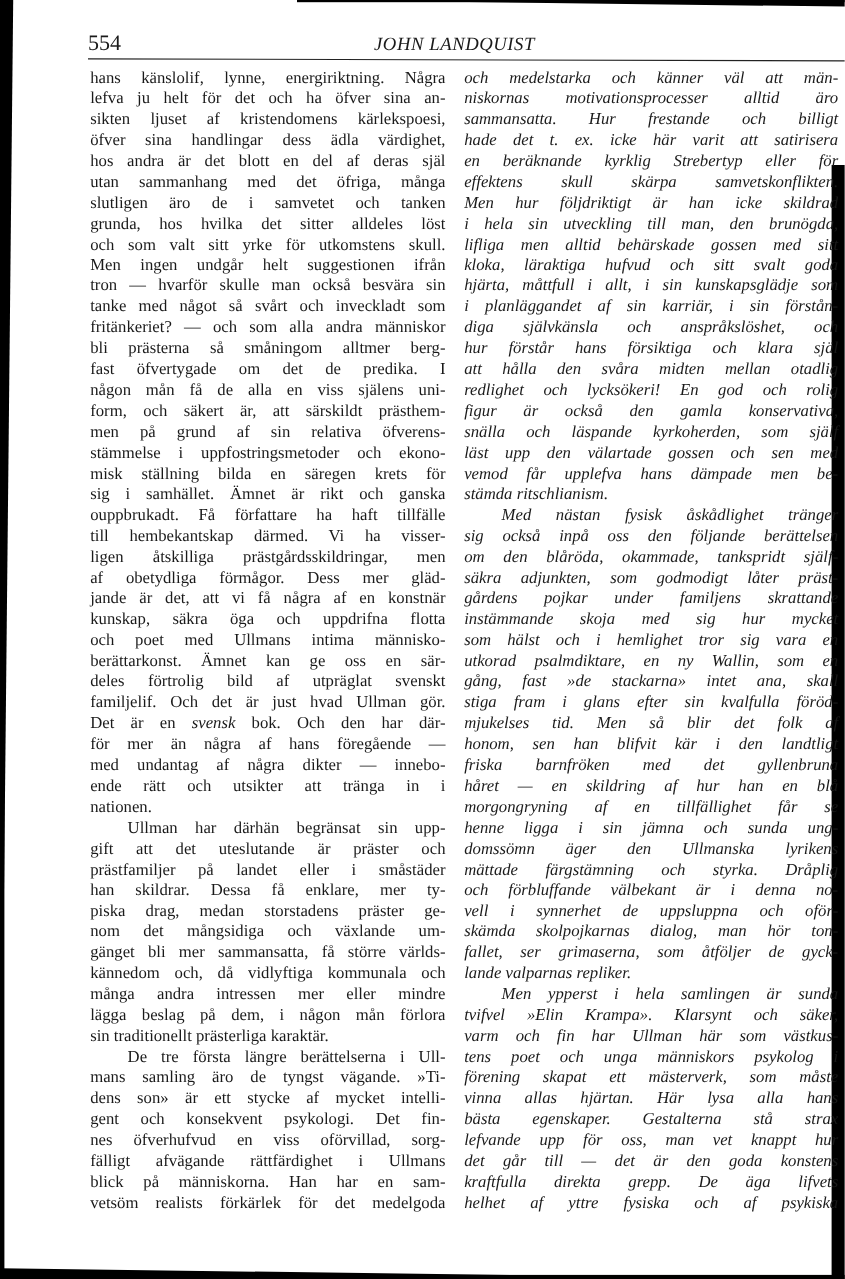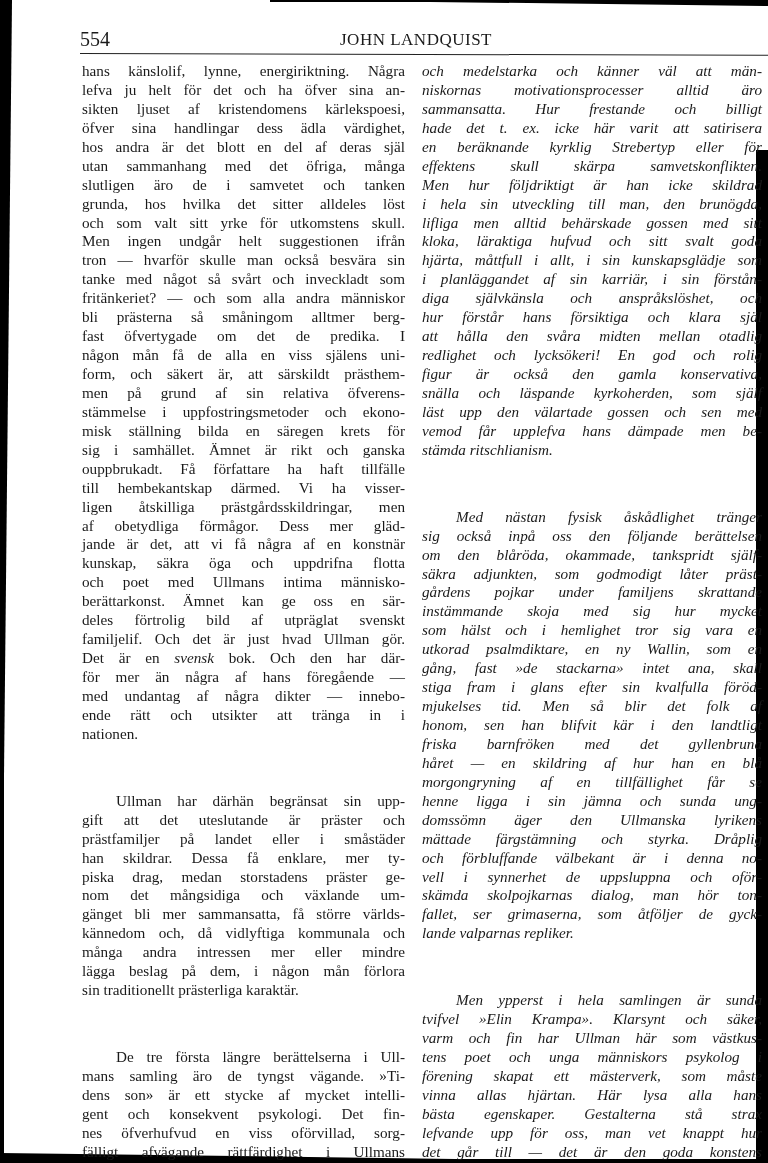--- a/index.html
+++ b/index.html
@@ -23,39 +23,39 @@
   .scan-edge-bottom {
     position: absolute; left: 0; bottom: 0; width: 0; height: 0;
     border-bottom: 10px solid #000; border-right: 768px solid transparent;
   }
   .scan-edge-bottom-fill { position:absolute; left:0; bottom:0; width:768px; height:4px; background:#000; }
 
   .header {
     position: absolute; left: 80px; top: 28px; width: 690px; height: 22px;
   }
   .page-number { position: absolute; left: 0; top: 0; font-size: 20px; }
-  .running-title { position: absolute; left: 260px; top: 2px; font-size: 17px; letter-spacing: 0.5px; }
+  .running-title { position: absolute; left: 260px; top: 2px; font-size: 17px; letter-spacing: 0.5px; font-style: italic; }
   .header-rule {
     position: absolute; left: 80px; top: 53px; width: 688px; height: 1px;
     background: #222; transform: rotate(0.15deg); transform-origin: left;
   }
 
   .column {
     position: absolute; top: 62px;
     font-size: 15.2px; line-height: 18.95px;
     text-align: justify;
   }
   .col-left { left: 82px; width: 323px; }
   .col-right { left: 422px; width: 340px; font-style: italic; }
   .line {
     display: block; white-space: nowrap; text-align: justify;
     text-align-last: justify; height: 18.95px;
   }
   .line.last { text-align-last: left; }
-  .line.indent { padding-left: 34px; margin-top: 48px; }
+  .line.indent { padding-left: 34px; }
   em { }
 </style>
 </head>
 <body>
 
 <div class="scan-edge-left2"></div>
 <div class="scan-edge-left"></div>
 <div class="scan-edge-top-fill"></div>
 <div class="scan-edge-top"></div>
 <div class="scan-edge-right"></div>
@@ -116,20 +116,21 @@
     <span class="line">många andra intressen mer eller mindre</span>
     <span class="line">lägga beslag på dem, i någon mån förlora</span>
     <span class="line last">sin traditionellt prästerliga karaktär.</span>
     <span class="line indent">De tre första längre berättelserna i Ull-</span>
     <span class="line">mans samling äro de tyngst vägande. »Ti-</span>
     <span class="line">dens son» är ett stycke af mycket intelli-</span>
     <span class="line">gent och konsekvent psykologi. Det fin-</span>
     <span class="line">nes öfverhufvud en viss oförvillad, sorg-</span>
     <span class="line">fälligt afvägande rättfärdighet i Ullmans</span>
     <span class="line">blick på människorna. Han har en sam-</span>
+    <span class="line">vetsöm realists förkärlek för det medelgoda</span>
   </div>
 <div class="column col-right" id="col-right">
     <span class="line">och medelstarka och känner väl att män-</span>
     <span class="line">niskornas motivationsprocesser alltid äro</span>
     <span class="line">sammansatta. Hur frestande och billigt</span>
     <span class="line">hade det t. ex. icke här varit att satirisera</span>
     <span class="line">en beräknande kyrklig Strebertyp eller för</span>
     <span class="line">effektens skull skärpa samvetskonflikten.</span>
     <span class="line">Men hur följdriktigt är han icke skildrad</span>
     <span class="line">i hela sin utveckling till man, den brunögda,</span>

